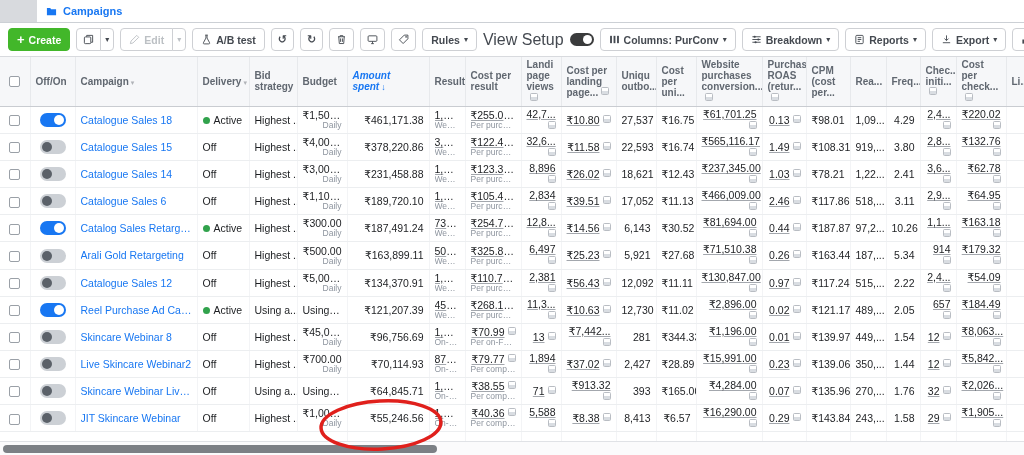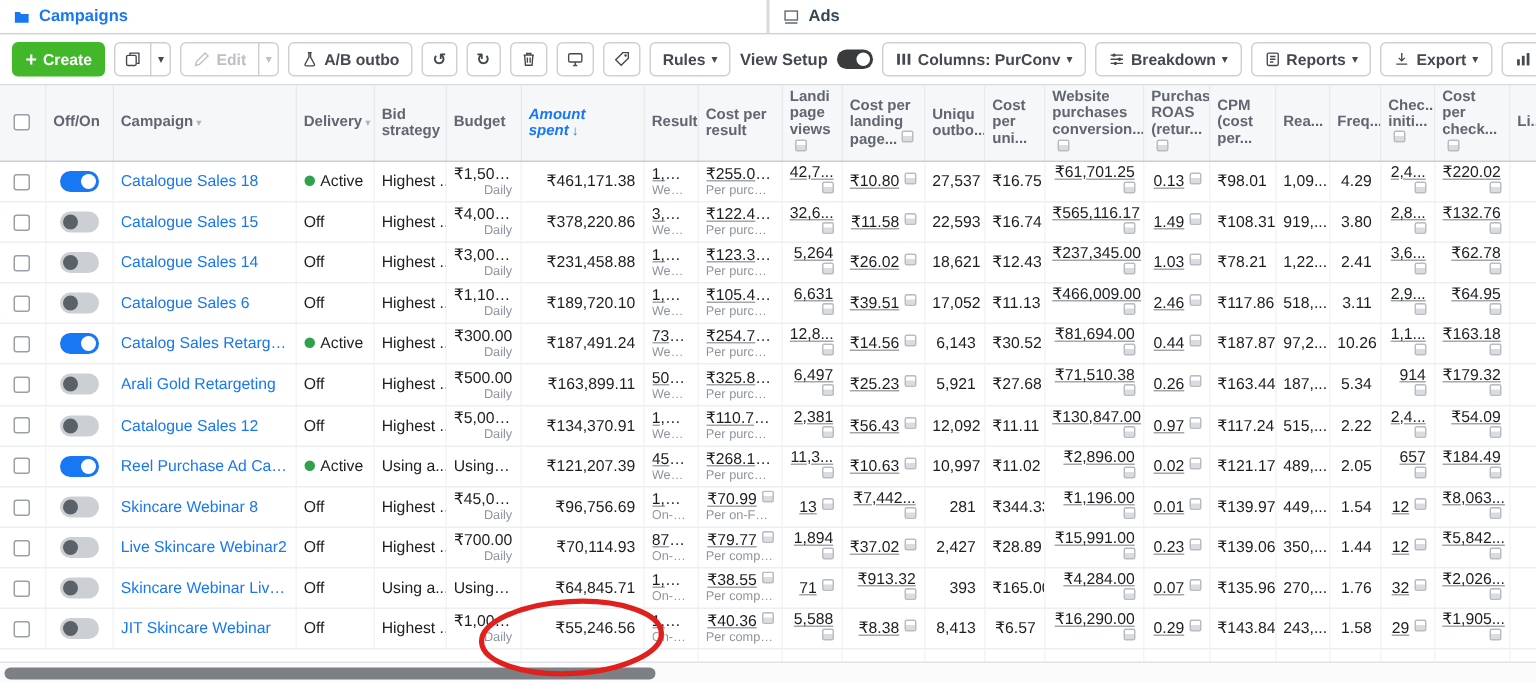--- a/index.html
+++ b/index.html
@@ -3,42 +3,42 @@
 <meta charset="utf-8">
 <style>
   * { box-sizing: border-box; }
   body { margin:0; width:1024px; height:455px; overflow:hidden; position:relative; background:#fff;
          font-family:"Liberation Sans","DejaVu Sans",sans-serif; }
   .app { position:absolute; inset:0; }
 
   
   .tabbar { height:23px; display:flex; background:#d8dade; gap:2px; border-bottom:1px solid #ccd0d5; }
   .tab { flex:1; background:#fff; display:flex; align-items:center; gap:6px; padding:0 9px;
-         font-size:11px; font-weight:700; color:#344854; cursor:pointer; min-width:0; }
+         font-size:11px; font-weight:700; color:#344854; cursor:pointer; min-width:0;margin-left:37px; }
   .tab.selected { color:#1877f2; }
   .tabicon { width:11px; height:11px; flex:none; }
 
   
   .toolbar { height:34px; background:#fff; border-bottom:1px solid #d8dade; display:flex;
              align-items:center; gap:6px; padding:0 8px; overflow:hidden; }
   .btn { flex:none; height:23px; display:inline-flex; align-items:center; gap:4px; padding:0 8px;
          border:1px solid #ced0d4; border-radius:4px; background:#fff; white-space:nowrap;
          font:700 10.5px "Liberation Sans","DejaVu Sans",sans-serif; color:#444950; cursor:pointer; }
   .btn svg { width:11px; height:11px; flex:none; }
   .btn.green { background:#42b72a; border-color:#42b72a; color:#fff; }
   .btn.disabled { color:#bcc0c4; }
   .icon-btn { padding:0 6px; font-size:11px; }
   .caret-btn { padding:0 4px; }
   .btn-group { flex:none; display:inline-flex; }
   .btn-group .btn:first-child { border-top-right-radius:0; border-bottom-right-radius:0; }
   .btn-group .btn:last-child { border-top-left-radius:0; border-bottom-left-radius:0; margin-left:-1px; }
   .caret { font-size:8px; line-height:1; }
   .plus-icon { font-size:13px; font-weight:700; line-height:1; }
   .toolbar-right { margin-left:auto; display:flex; align-items:center; gap:6px; flex:none; }
-  .vs-label { font-size:11px; font-weight:700; color:#444950; }
+  .vs-label { font-size:16px; font-weight:400; color:#444950; }
   .vtoggle { flex:none; width:24px; height:13px; border-radius:7px; background:#3a3b3c; position:relative; cursor:pointer; }
   .vknob { position:absolute; right:2px; top:2px; width:9px; height:9px; border-radius:50%; background:#fff; }
 
   
   .table-wrap { width:1024px; height:384px; overflow:hidden; }
   table { border-collapse:collapse; table-layout:fixed; width:1030px; background:#fff; }
   th { height:34px; background:#f6f7f9; border-bottom:1px solid #c9ccd1; border-right:1px solid #e7e9ec;
        padding:2px 5px; font-size:10px; font-weight:700; color:#606770; text-align:left;
        vertical-align:middle; line-height:1.12; overflow:hidden; }
   .hl.sorted { color:#1877f2;font-style:italic; }
@@ -79,27 +79,20 @@
 
 <div class="app">
 
   <div class="tabbar">
     <div class="tab selected">
       <svg class="tabicon" viewBox="0 0 12 12">
           <path d="M1 2.2h3.6l1 1.4H11V10H1z" fill="#1877f2"></path>
         </svg>
       <span>Campaigns</span>
     </div>
-    <div class="tab">
-      <svg class="tabicon" viewBox="0 0 12 12">
-          <rect x="1.5" y="1.5" width="9" height="6.5" fill="none" stroke="#606770"></rect>
-          <path d="M1.5 10.2h9" stroke="#606770"></path>
-        </svg>
-      <span>Ads</span>
-    </div>
   </div>
 
   <div class="toolbar">
     <button class="btn green">
       <span class="plus-icon">+</span>
       <span>Create</span>
     </button>
     <span class="btn-group">
       <button class="btn icon-btn">
         <svg viewBox="0 0 12 12">
@@ -119,21 +112,21 @@
         <span>Edit</span>
       </button>
       <button class="btn caret-btn disabled">
           <span class="caret">▾</span>
         </button>
     </span>
     <button class="btn">
       <svg viewBox="0 0 12 12">
           <path d="M4.6 1.2h2.8M5.4 1.2v3.2L2.6 9.6c-.3.7.2 1.2.9 1.2h5c.7 0 1.2-.5.9-1.2L6.6 4.4V1.2" fill="none" stroke="currentColor"></path>
         </svg>
-      <span>A/B outbo</span>
+      <span>A/B test</span>
     </button>
     <button class="btn icon-btn">
         <span>↺</span>
       </button>
     <button class="btn icon-btn">
         <span>↻</span>
       </button>
     <button class="btn icon-btn">
       <svg viewBox="0 0 12 12">
           <path d="M2.2 3h7.6M4.5 3V1.8h3V3M3 3l.6 7.4h4.8L9 3M5 4.8v3.8M7 4.8v3.8" fill="none" stroke="currentColor"></path>
@@ -339,21 +332,21 @@
             </td>
             <td class="num cell-spent"><span class="pv">₹231,458.88</span></td>
             <td class="num cell-result">
               <div class="v"><span class="mlink">1,877</span></div>
               <div class="s">Websit...</div>
             </td>
             <td class="num cell-cpr">
               <div class="v"><span class="mlink">₹123.31</span><span class="mini"></span></div>
               <div class="s">Per purchase</div>
             </td>
-            <td class="num cell-landing"><span class="mlink">5,264</span><span class="mini"></span></td>
+            <td class="num cell-landing"><span class="mlink">8,896</span><span class="mini"></span></td>
             <td class="num cell-cpl"><span class="mlink">₹26.02</span><span class="mini"></span></td>
             <td class="num cell-outbound"><span class="pv">18,621</span></td>
             <td class="num cell-cpo"><span class="pv">₹12.43</span></td>
             <td class="num cell-purch"><span class="mlink">₹237,345.00</span><span class="mini"></span></td>
             <td class="num cell-roas"><span class="mlink">1.03</span><span class="mini"></span></td>
             <td class="num cell-cpm"><span class="pv">₹78.21</span></td>
             <td class="num cell-reach"><span class="pv">1,22...</span></td>
             <td class="num cell-freq"><span class="pv">2.41</span></td>
             <td class="num cell-checkout"><span class="mlink">3,6...</span><span class="mini"></span></td>
             <td class="num cell-cpc"><span class="mlink">₹62.78</span><span class="mini"></span></td>
@@ -373,21 +366,21 @@
             </td>
             <td class="num cell-spent"><span class="pv">₹189,720.10</span></td>
             <td class="num cell-result">
               <div class="v"><span class="mlink">1,800</span></div>
               <div class="s">Websit...</div>
             </td>
             <td class="num cell-cpr">
               <div class="v"><span class="mlink">₹105.40</span><span class="mini"></span></div>
               <div class="s">Per purchase</div>
             </td>
-            <td class="num cell-landing"><span class="mlink">6,631</span><span class="mini"></span></td>
+            <td class="num cell-landing"><span class="mlink">2,834</span><span class="mini"></span></td>
             <td class="num cell-cpl"><span class="mlink">₹39.51</span><span class="mini"></span></td>
             <td class="num cell-outbound"><span class="pv">17,052</span></td>
             <td class="num cell-cpo"><span class="pv">₹11.13</span></td>
             <td class="num cell-purch"><span class="mlink">₹466,009.00</span><span class="mini"></span></td>
             <td class="num cell-roas"><span class="mlink">2.46</span><span class="mini"></span></td>
             <td class="num cell-cpm"><span class="pv">₹117.86</span></td>
             <td class="num cell-reach"><span class="pv">518,...</span></td>
             <td class="num cell-freq"><span class="pv">3.11</span></td>
             <td class="num cell-checkout"><span class="mlink">2,9...</span><span class="mini"></span></td>
             <td class="num cell-cpc"><span class="mlink">₹64.95</span><span class="mini"></span></td>
@@ -510,21 +503,21 @@
             <td class="num cell-result">
               <div class="v"><span class="mlink">452</span><span class="mini"></span></div>
               <div class="s">Websit...</div>
             </td>
             <td class="num cell-cpr">
               <div class="v"><span class="mlink">₹268.16</span><span class="mini"></span></div>
               <div class="s">Per purchase</div>
             </td>
             <td class="num cell-landing"><span class="mlink">11,3...</span><span class="mini"></span></td>
             <td class="num cell-cpl"><span class="mlink">₹10.63</span><span class="mini"></span></td>
-            <td class="num cell-outbound"><span class="pv">10,997</span></td>
+            <td class="num cell-outbound"><span class="pv">12,730</span></td>
             <td class="num cell-cpo"><span class="pv">₹11.02</span></td>
             <td class="num cell-purch"><span class="mlink">₹2,896.00</span><span class="mini"></span></td>
             <td class="num cell-roas"><span class="mlink">0.02</span><span class="mini"></span></td>
             <td class="num cell-cpm"><span class="pv">₹121.17</span></td>
             <td class="num cell-reach"><span class="pv">489,...</span></td>
             <td class="num cell-freq"><span class="pv">2.05</span></td>
             <td class="num cell-checkout"><span class="mlink">657</span><span class="mini"></span></td>
             <td class="num cell-cpc"><span class="mlink">₹184.49</span><span class="mini"></span></td>
             <td class="num cell-li"><span class="pv"></span></td>
           </tr>

